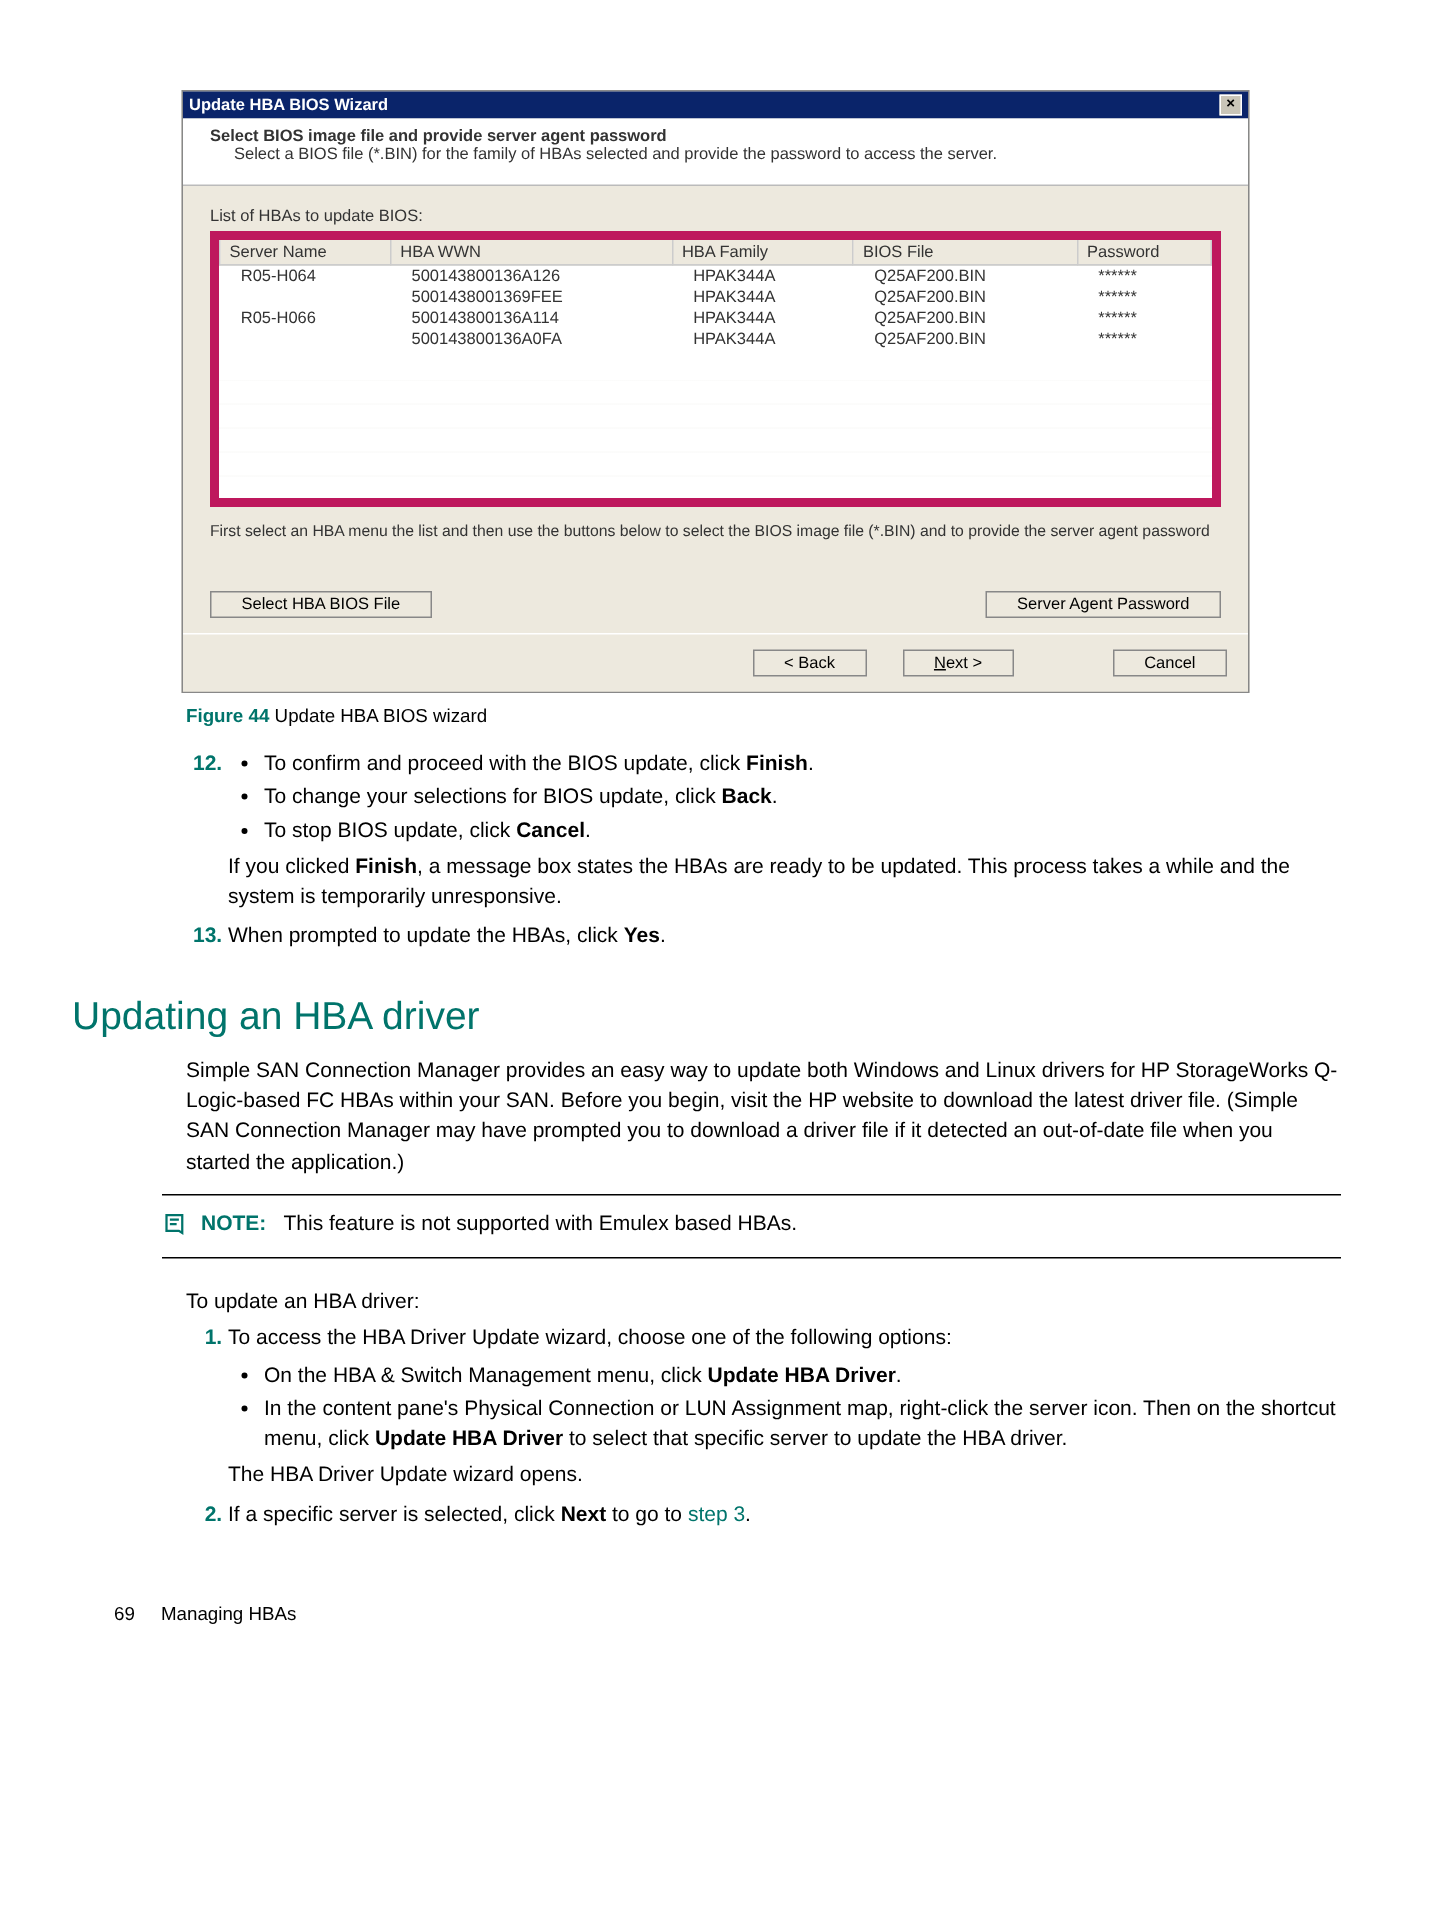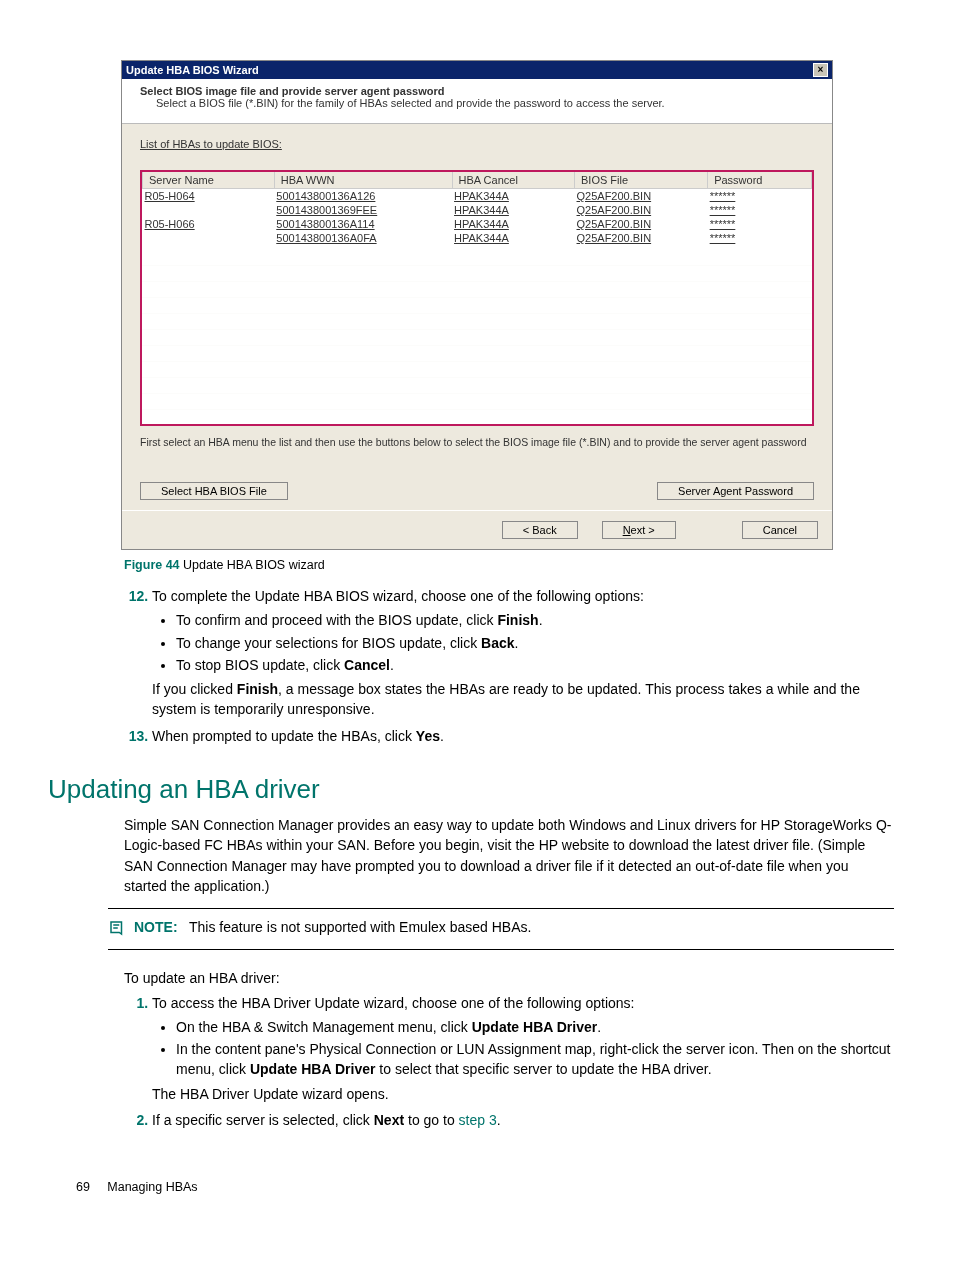--- a/index.html
+++ b/index.html
@@ -46,46 +46,45 @@
   .wizard-header {
     background: #fff;
     padding: 6px 18px 14px 18px;
     border-bottom: 1px solid #bbb;
   }
   .wizard-header .htitle { font-weight: bold; }
   .wizard-header .hsub { padding-left: 16px; }
   .wizard-body {
     padding: 14px 18px 10px 18px;
   }
-  .list-label { margin-bottom: 20px; text-decoration: underline; }
+  .list-label { margin-bottom: 4px; }
   .table-wrap {
-    border: 2px solid #be185d;
+    border: 6px solid #be185d;
     background: #fff;
-    height: 256px;
+    height: 184px;
     overflow: hidden;
     position: relative;
   }
   table.hba {
     border-collapse: collapse;
     width: 100%;
     font-size: 11px;
   }
   table.hba th {
     background: #ede9de;
     border: 1px solid #ccc;
     border-top: none;
     text-align: left;
     font-weight: normal;
     padding: 2px 6px;
     color: #333;
   }
   table.hba td {
-    padding: 1px 2px;
+    padding: 1px 14px;
     white-space: nowrap;
-    text-decoration: underline;
   }
   .empty-rows {
     position: absolute;
     top: 78px; left: 0; right: 0; bottom: 0;
     background: repeating-linear-gradient(
       to bottom,
       #fff 0, #fff 15px, #f7f7f5 15px, #f7f7f5 16px
     );
     opacity: .4;
   }
@@ -192,21 +191,21 @@
       <div class="hsub">Select a BIOS file (*.BIN) for the family of HBAs selected and provide the password to access the server.</div>
     </div>
     <div class="wizard-body">
       <div class="list-label">List of HBAs to update BIOS:</div>
       <div class="table-wrap">
         <table class="hba">
           <thead>
             <tr>
               <th>Server Name</th>
               <th>HBA WWN</th>
-              <th>HBA Cancel</th>
+              <th>HBA Family</th>
               <th>BIOS File</th>
               <th>Password</th>
             </tr>
           </thead>
           <tbody>
             <tr>
               <td>R05-H064</td>
               <td>500143800136A126</td>
               <td>HPAK344A</td>
               <td>Q25AF200.BIN</td>
@@ -252,21 +251,20 @@
   </div>
 
   <div class="fig-caption">
     <span class="fignum">Figure 44</span>
     <span> </span>
     <span>Update HBA BIOS wizard</span>
   </div>
 
   <ol class="steps" start="12">
     <li>
-      <span>To complete the Update HBA BIOS wizard, choose one of the following options:</span>
       <ul class="bullets">
         <li><span>To confirm and proceed with the BIOS update, click </span><b>Finish</b><span>.</span></li>
         <li><span>To change your selections for BIOS update, click </span><b>Back</b><span>.</span></li>
         <li><span>To stop BIOS update, click </span><b>Cancel</b><span>.</span></li>
       </ul>
       <div class="body-indent">
         <span>If you clicked </span><b>Finish</b><span>, a message box states the HBAs are ready to be updated. This process takes a while and the system is temporarily unresponsive.</span>
       </div>
     </li>
     <li>

